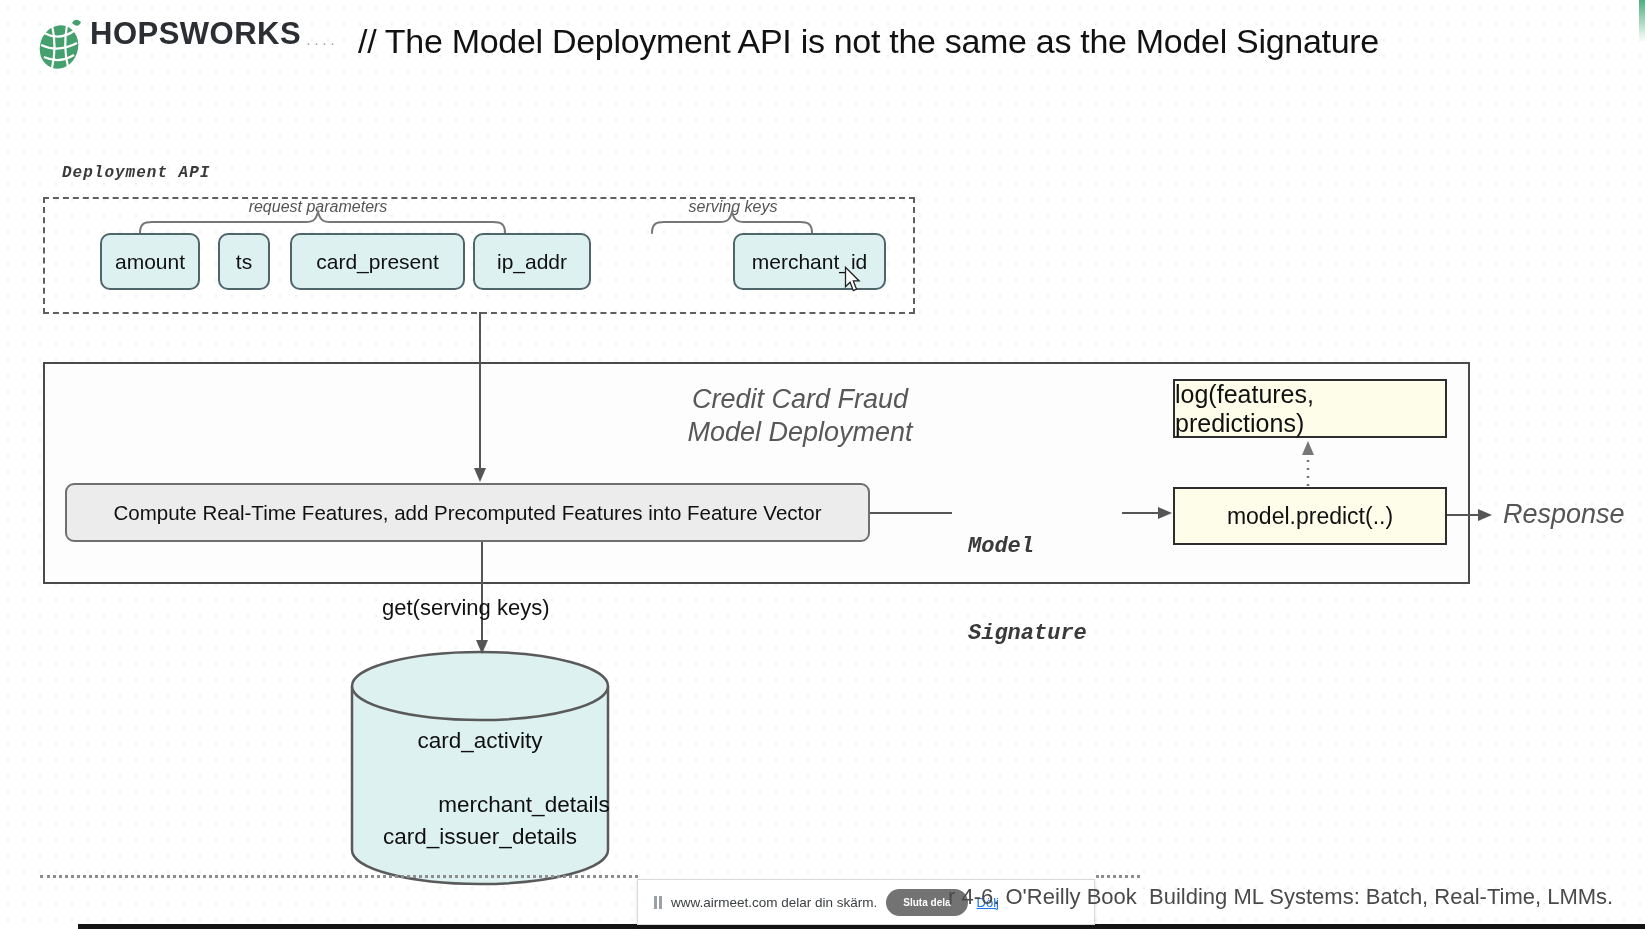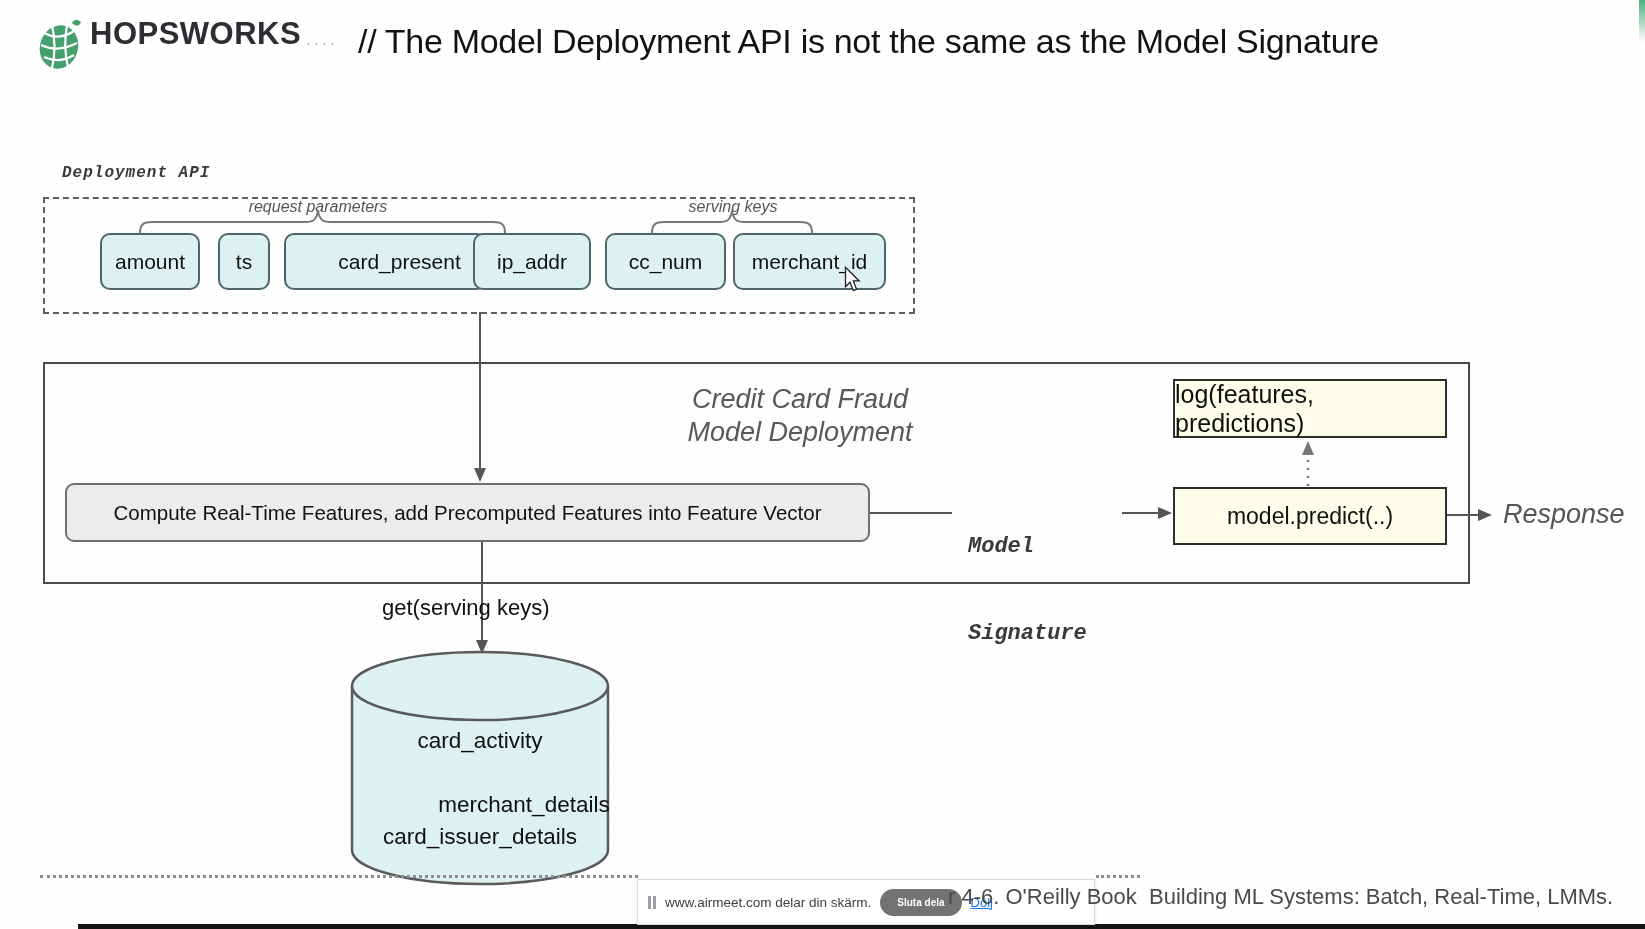--- a/index.html
+++ b/index.html
@@ -47,21 +47,21 @@
   
   .get-label{left:382px;top:595px;width:210px;text-align:left;font-size:22px;color:#111;}
   .cyl-line{left:350px;width:260px;text-align:center;font-size:22.5px;color:#101010;}
 
   
   .dotted-sep{top:875px;border-top:3px dotted #8d8d8d;height:0;}
   .sep1{left:40px;width:598px;}
   .sep2{left:1096px;width:44px;}
   .share-bar{
     left:637px;top:879px;width:458px;height:46px;background:#ffffff;border:1px solid #dadada;
-    box-shadow:0 1px 3px rgba(0,0,0,0.12);display:flex;align-items:center;padding:0 10px;box-sizing:border-box;gap:9px;z-index:5;
+    box-shadow:0 1px 3px rgba(0,0,0,0.12);display:flex;align-items:center;padding:0 16px;box-sizing:border-box;gap:9px;z-index:5;
   }
   .pause-icon{display:flex;gap:2px;}
   .pause-icon span{display:block;width:3px;height:13px;background:#9aa0a6;}
   .share-msg{font-size:13.5px;color:#3c4043;white-space:nowrap;}
   .stop-share-btn{
     background:#737373;color:#fff;font-size:10px;font-weight:bold;border:none;border-radius:16px;
     padding:8px 17px;cursor:pointer;white-space:nowrap;
   }
   .hide-link{font-size:13px;color:#1a73e8;text-decoration:underline;white-space:nowrap;cursor:pointer;}
   .caption{left:948px;top:884px;font-size:22px;color:#4a4a4a;white-space:pre;z-index:6;}
@@ -95,28 +95,25 @@
   <div class="abs dashed-box"></div>
   <div class="abs brace-label req-params-label">request parameters</div>
   <div class="abs brace-label serving-keys-label">serving keys</div>
 
   <div class="abs param-box boxlayer" style="left:100px;width:96px;">
     <span>amount</span>
   </div>
   <div class="abs param-box boxlayer" style="left:218px;width:48px;">
     <span>ts</span>
   </div>
-  <div class="abs param-box boxlayer" style="left:284px;width:171px;padding-left:28px;">
+  <div class="abs param-box boxlayer" style="left:290px;width:171px;">
     <span>card_present</span>
   </div>
   <div class="abs param-box boxlayer" style="left:473px;width:114px;">
     <span>ip_addr</span>
-  </div>
-  <div class="abs param-box boxlayer" style="left:605px;width:117px;">
-    <span>cc_num</span>
   </div>
   <div class="abs param-box boxlayer" style="left:733px;width:149px;">
     <span>merchant_id</span>
   </div>
 
   <div class="abs big-box"></div>
 
   <svg class="abs" style="left:350px;top:650px;" width="260" height="240" viewBox="0 0 260 240">
     <path d="M2,36 L2,200 A128,34 0 0 0 258,200 L258,36" fill="#ddf1f1" stroke="#5a5a5a" stroke-width="2.5"></path>
     <ellipse cx="130" cy="36" rx="128" ry="34" fill="#ddf1f1" stroke="#5a5a5a" stroke-width="2.5"></ellipse>

